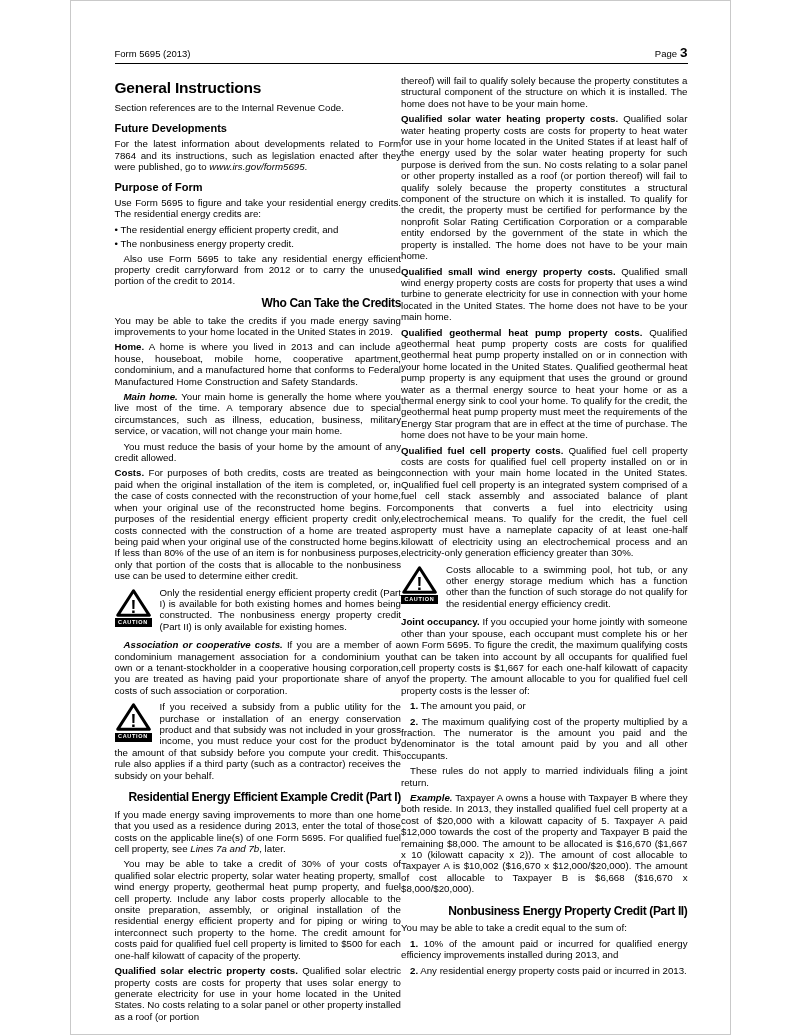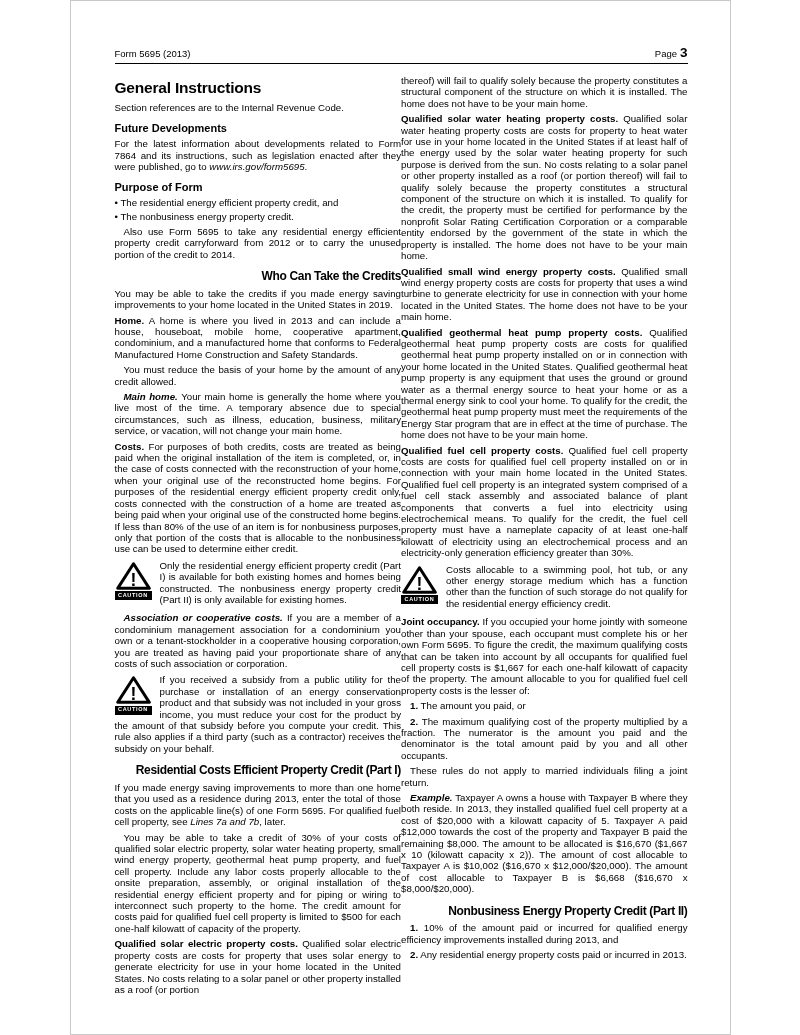--- a/index.html
+++ b/index.html
@@ -85,29 +85,30 @@
   <main class="columns">
 
     <section class="col">
       <h1 class="h-major">General Instructions</h1>
       <p class="p">Section references are to the Internal Revenue Code.</p>
 
       <h2 class="h-sub">Future Developments</h2>
       <p class="p"><span>For the latest information about developments related to Form 7864 and its instructions, such as legislation enacted after they were published, go to </span><a class="url">www.irs.gov/form5695</a><span>.</span></p>
 
       <h2 class="h-sub">Purpose of Form</h2>
+      <p class="p">Use Form 5695 to figure and take your residential energy credits. The residential energy credits are:</p>
       <p class="bullet">The residential energy efficient property credit, and</p>
       <p class="bullet">The nonbusiness energy property credit.</p>
       <p class="p indent">Also use Form 5695 to take any residential energy efficient property credit carryforward from 2012 or to carry the unused portion of the credit to 2014.</p>
 
       <h2 class="h-section">Who Can Take the Credits</h2>
       <p class="p">You may be able to take the credits if you made energy saving improvements to your home located in the United States in 2019.</p>
       <p class="p"><b class="lead">Home.</b><span> A home is where you lived in 2013 and can include a house, houseboat, mobile home, cooperative apartment, condominium, and a manufactured home that conforms to Federal Manufactured Home Construction and Safety Standards.</span></p>
+      <p class="p indent"><b class="lead-i">Main home.</b><span> Your main home is generally the home where you live most of the time. A temporary absence due to special circumstances, such as illness, education, business, military service, or vacation, will not change your main home.</span></p>
       <p class="p indent">You must reduce the basis of your home by the amount of any credit allowed.</p>
-      <p class="p indent"><b class="lead-i">Main home.</b><span> Your main home is generally the home where you live most of the time. A temporary absence due to special circumstances, such as illness, education, business, military service, or vacation, will not change your main home.</span></p>
       <p class="p"><b class="lead">Costs.</b><span> For purposes of both credits, costs are treated as being paid when the original installation of the item is completed, or, in the case of costs connected with the reconstruction of your home, when your original use of the reconstructed home begins. For purposes of the residential energy efficient property credit only, costs connected with the construction of a home are treated as being paid when your original use of the constructed home begins. If less than 80% of the use of an item is for nonbusiness purposes, only that portion of the costs that is allocable to the nonbusiness use can be used to determine either credit.</span></p>
 
       <div class="caution">
         <div class="caution-icon">
           <svg viewBox="0 0 40 33">
             <path d="M20 2 L38 30 L2 30 Z" fill="#ffffff" stroke="#000000" stroke-width="3.4" stroke-linejoin="round"></path>
             <text x="20" y="27">!</text>
           </svg>
           <div class="caution-label">CAUTION</div>
         </div>
@@ -120,21 +121,21 @@
         <div class="caution-icon">
           <svg viewBox="0 0 40 33">
             <path d="M20 2 L38 30 L2 30 Z" fill="#ffffff" stroke="#000000" stroke-width="3.4" stroke-linejoin="round"></path>
             <text x="20" y="27">!</text>
           </svg>
           <div class="caution-label">CAUTION</div>
         </div>
         <p class="caution-text">If you received a subsidy from a public utility for the purchase or installation of an energy conservation product and that subsidy was not included in your gross income, you must reduce your cost for the product by the amount of that subsidy before you compute your credit. This rule also applies if a third party (such as a contractor) receives the subsidy on your behalf.</p>
       </div>
 
-      <h2 class="h-section">Residential Costs Efficient Property Credit (Part I)</h2>
+      <h2 class="h-section">Residential Energy Efficient Example Credit (Part I)</h2>
       <p class="p"><span>If you made energy saving improvements to more than one home that you used as a residence during 2013, enter the total of those costs on the applicable line(s) of one Form 5695. For qualified fuel cell property, see </span><span class="it">Lines 7a and 7b</span><span>, later.</span></p>
       <p class="p indent">You may be able to take a credit of 30% of your costs of qualified solar electric property, solar water heating property, small wind energy property, geothermal heat pump property, and fuel cell property. Include any labor costs properly allocable to the onsite preparation, assembly, or original installation of the residential energy efficient property and for piping or wiring to interconnect such property to the home. The credit amount for costs paid for qualified fuel cell property is limited to $500 for each one-half kilowatt of capacity of the property.</p>
       <p class="p"><b class="lead">Qualified solar electric property costs.</b><span> Qualified solar electric property costs are costs for property that uses solar energy to generate electricity for use in your home located in the United States. No costs relating to a solar panel or other property installed as a roof (or portion</span></p>
     </section>
 
     <section class="col">
       <p class="p">thereof) will fail to qualify solely because the property constitutes a structural component of the structure on which it is installed. The home does not have to be your main home.</p>
       <p class="p"><b class="lead">Qualified solar water heating property costs.</b><span> Qualified solar water heating property costs are costs for property to heat water for use in your home located in the United States if at least half of the energy used by the solar water heating property for such purpose is derived from the sun. No costs relating to a solar panel or other property installed as a roof (or portion thereof) will fail to qualify solely because the property constitutes a structural component of the structure on which it is installed. To qualify for the credit, the property must be certified for performance by the nonprofit Solar Rating Certification Corporation or a comparable entity endorsed by the government of the state in which the property is installed. The home does not have to be your main home.</span></p>
       <p class="p"><b class="lead">Qualified small wind energy property costs.</b><span> Qualified small wind energy property costs are costs for property that uses a wind turbine to generate electricity for use in connection with your home located in the United States. The home does not have to be your main home.</span></p>
       <p class="p"><b class="lead">Qualified geothermal heat pump property costs.</b><span> Qualified geothermal heat pump property costs are costs for qualified geothermal heat pump property installed on or in connection with your home located in the United States. Qualified geothermal heat pump property is any equipment that uses the ground or ground water as a thermal energy source to heat your home or as a thermal energy sink to cool your home. To qualify for the credit, the geothermal heat pump property must meet the requirements of the Energy Star program that are in effect at the time of purchase. The home does not have to be your main home.</span></p>
@@ -151,18 +152,19 @@
         <p class="caution-text">Costs allocable to a swimming pool, hot tub, or any other energy storage medium which has a function other than the function of such storage do not qualify for the residential energy efficiency credit.</p>
       </div>
 
       <p class="p"><b class="lead">Joint occupancy.</b><span> If you occupied your home jointly with someone other than your spouse, each occupant must complete his or her own Form 5695. To figure the credit, the maximum qualifying costs that can be taken into account by all occupants for qualified fuel cell property costs is $1,667 for each one-half kilowatt of capacity of the property. The amount allocable to you for qualified fuel cell property costs is the lesser of:</span></p>
       <p class="p indent num-item"><b>1.</b><span> The amount you paid, or</span></p>
       <p class="p indent num-item"><b>2.</b><span> The maximum qualifying cost of the property multiplied by a fraction. The numerator is the amount you paid and the denominator is the total amount paid by you and all other occupants.</span></p>
       <p class="p indent">These rules do not apply to married individuals filing a joint return.</p>
       <p class="p indent"><b class="lead-i">Example.</b><span> Taxpayer A owns a house with Taxpayer B where they both reside. In 2013, they installed qualified fuel cell property at a cost of $20,000 with a kilowatt capacity of 5. Taxpayer A paid $12,000 towards the cost of the property and Taxpayer B paid the remaining $8,000. The amount to be allocated is $16,670 ($1,667 x 10 (kilowatt capacity x 2)). The amount of cost allocable to Taxpayer A is $10,002 ($16,670 x $12,000/$20,000). The amount of cost allocable to Taxpayer B is $6,668 ($16,670 x $8,000/$20,000).</span></p>
 
       <h2 class="h-section">Nonbusiness Energy Property Credit (Part II)</h2>
+      <p class="p">You may be able to take a credit equal to the sum of:</p>
       <p class="p indent num-item"><b>1.</b><span> 10% of the amount paid or incurred for qualified energy efficiency improvements installed during 2013, and</span></p>
       <p class="p indent num-item"><b>2.</b><span> Any residential energy property costs paid or incurred in 2013.</span></p>
     </section>
 
   </main>
 </div>
 
 </body></html>

